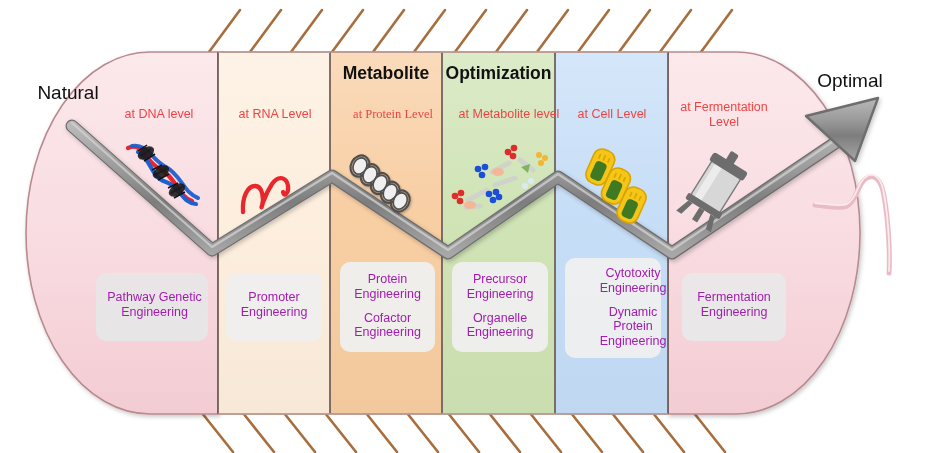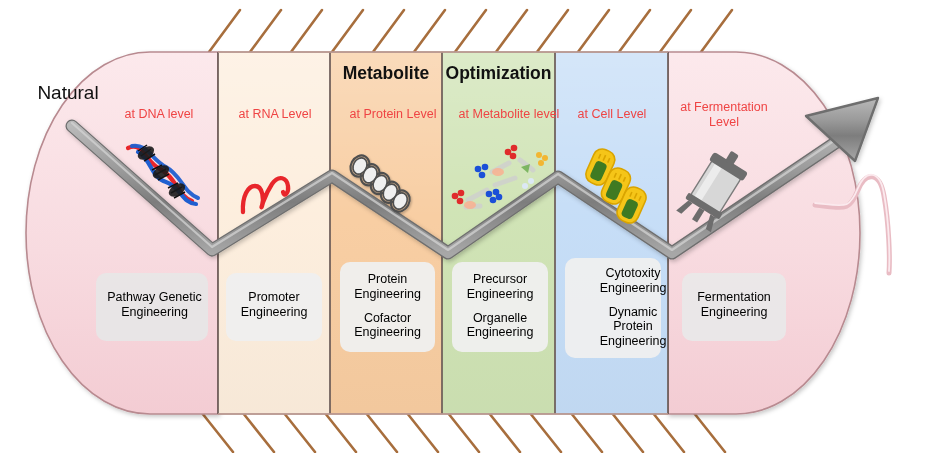--- a/index.html
+++ b/index.html
@@ -5,21 +5,21 @@
   html,body{margin:0;padding:0;background:#ffffff;}
   body{width:940px;height:453px;overflow:hidden;
        font-family:"Liberation Sans",sans-serif;}
   #stage{position:relative;width:940px;height:453px;background:#fff;}
   #stage svg.layer{position:absolute;left:0;top:0;width:940px;height:453px;}
   .txt{position:absolute;text-align:center;color:#231f20;
        font-family:"Liberation Sans",sans-serif;line-height:1.18;}
   .colhead{font-size:12.5px;color:#ef4444;}
   .bighead{font-size:17.5px;font-weight:bold;color:#111;}
   .endlabel{font-size:19px;color:#111;}
-  .boxtxt{font-size:12.5px;color:#000000;}
+  .boxtxt{font-size:12.5px;color:#a21caf;}
   .boxtxt .gap{display:block;height:9px;}
 </style>
 </head>
 <body>
 
 <div id="stage">
 
   <svg class="layer" viewBox="0 0 940 453">
     <defs>
       <linearGradient id="gradShine" x1="0" y1="0" x2="0" y2="1">
@@ -244,27 +244,28 @@
         <rect x="708" y="148" width="9" height="12" rx="2" fill="#6d6d6d"></rect>
         <rect x="694" y="206" width="40" height="7" rx="2" fill="#6d6d6d"></rect>
         <path d="M698 213 l-5 15 l6 0 l4 -15 Z" fill="#6d6d6d"></path>
         <path d="M729 213 l5 15 l-6 0 l-4 -15 Z" fill="#6d6d6d"></path>
         <rect x="711" y="213" width="6" height="14" fill="#6d6d6d"></rect>
       </g>
     </g>
   </svg>
 
   <div class="txt endlabel" style="left:8px;top:82px;width:120px;">Natural</div>
+  <div class="txt endlabel" style="left:790px;top:70px;width:120px;">Optimal</div>
 
   <div class="txt bighead" style="left:330px;top:63px;width:112px;">Metabolite</div>
   <div class="txt bighead" style="left:441px;top:63px;width:115px;">Optimization</div>
 
   <div class="txt colhead" style="left:100px;top:107px;width:118px;">at DNA level</div>
   <div class="txt colhead" style="left:220px;top:107px;width:110px;">at RNA Level</div>
-  <div class="txt colhead" style="left:332px;top:107px;width:122px;">at Protein Level</div>
+  <div class="txt colhead" style="left:332px;top:107px;width:122px;font-family:Liberation Serif, serif;">at Protein Level</div>
   <div class="txt colhead" style="left:443px;top:107px;width:132px;">at Metabolite level</div>
   <div class="txt colhead" style="left:556px;top:107px;width:112px;">at Cell Level</div>
   <div class="txt colhead" style="left:672px;top:100px;width:104px;">at Fermentation Level</div>
 
   <div class="txt boxtxt" style="left:96px;top:290px;width:117px;">
     <span>Pathway Genetic</span><br>
     <span>Engineering</span>
   </div>
 
   <div class="txt boxtxt" style="left:226px;top:290px;width:96px;">

